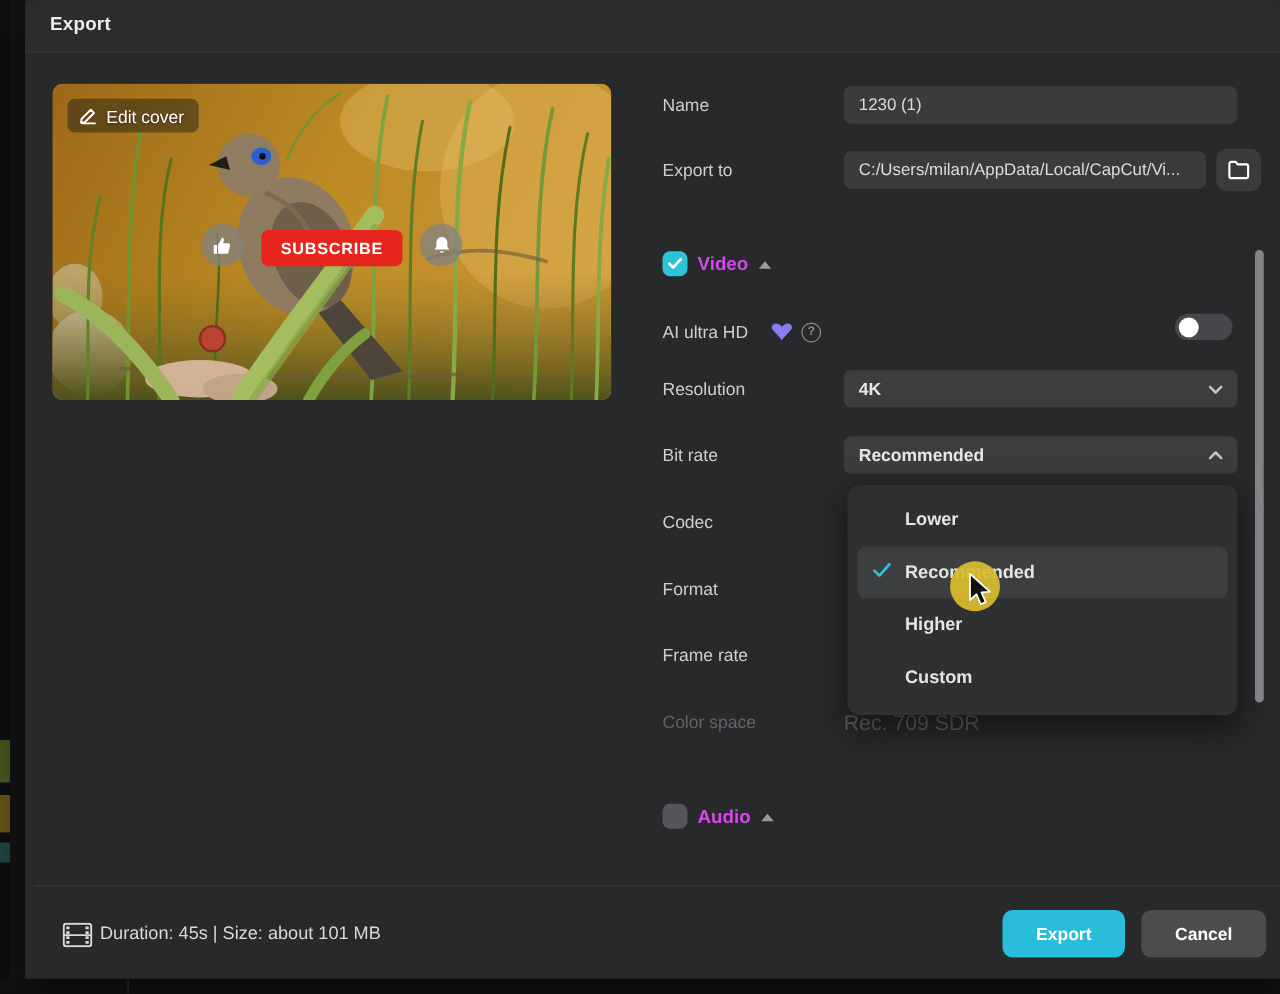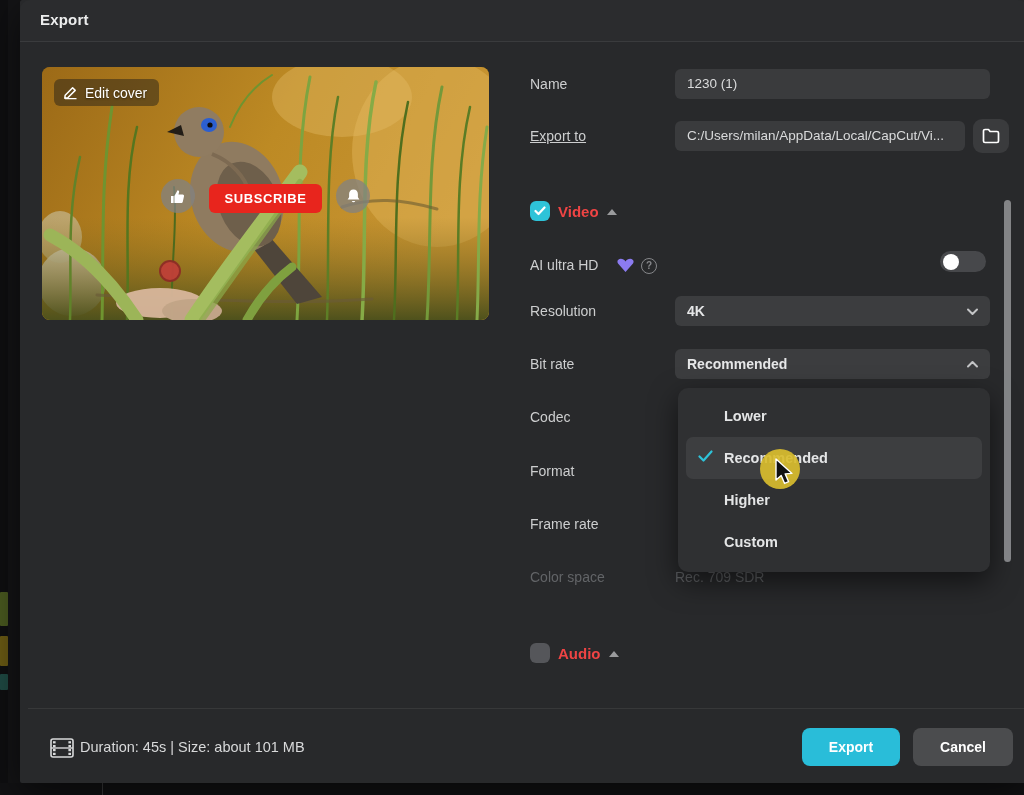--- a/index.html
+++ b/index.html
@@ -37,30 +37,30 @@
   .field-label.dim { color:#626467; }
   .text-input { position:absolute; left:655px; width:315px; height:30px; background:#3a3b3d; border-radius:6px;
             color:#dadbdc; font-size:13.5px; line-height:30px; padding:0 12px; white-space:nowrap; overflow:hidden; }
   .dropdown { position:absolute; left:655px; width:315px; height:30px; background:#3c3d3f; border-radius:6px;
             color:#e6e7e8; font-size:14px; font-weight:600; line-height:30px; padding:0 34px 0 12px; cursor:pointer; }
   .dropdown .chev { position:absolute; right:11px; top:9px; }
   .folder-btn { position:absolute; left:953px; top:119px; width:36px; height:34px; background:#3a3b3d;
             border-radius:9px; display:flex; align-items:center; justify-content:center; cursor:pointer; }
 
   .checkbox { position:absolute; width:20px; height:20px; border-radius:6px; display:flex; align-items:center; justify-content:center; cursor:pointer; }
-  .section-label { position:absolute; font-size:15px; font-weight:700; color:#ef4444; }
+  .section-label { position:absolute; font-size:15px; font-weight:700; color:#d946ef; }
   .tri-up { width:0; height:0; border-left:5px solid transparent; border-right:5px solid transparent; border-bottom:6px solid #9a9b9d; position:absolute; }
 
   .toggle { position:absolute; left:920px; top:251px; width:46px; height:21px; border-radius:11px; background:#47484b; cursor:pointer; }
   .toggle .knob { position:absolute; left:3px; top:2.5px; width:16px; height:16px; border-radius:50%; background:#fff; }
 
   .help-circle { position:absolute; width:16px; height:16px; border:1.5px solid #86878a; border-radius:50%;
             color:#86878a; font-size:10px; font-weight:700; text-align:center; line-height:14px; }
 
-  .value-dim { position:absolute; left:655px; font-size:14px; color:#5e6063; }
+  .value-dim { position:absolute; left:655px; font-size:17px; color:#5e6063; }
 
   
   .menu { position:absolute; left:658px; top:388px; width:312px; height:184px; background:#2f3032;
             border-radius:10px; box-shadow:0 10px 28px rgba(0,0,0,.55); padding:7px 0; }
   .menu-item { position:relative; margin:0 8px; height:42px; border-radius:7px; display:flex; align-items:center;
             padding-left:38px; color:#e4e5e6; font-size:14.5px; font-weight:600; cursor:pointer;text-align:center; }
   .menu-item.selected { background:#3d3e40; }
   .menu-item .check { position:absolute; left:12px; top:13px; }
 
   .scrollbar { position:absolute; left:984px; top:200px; width:7px; height:362px; border-radius:4px; background:#939497; opacity:.85; cursor:pointer; }
@@ -179,21 +179,21 @@
             <path d="M8.5,1.5 c2.7,0 4.4,2 4.4,4.6 v3.2 l1.5,2.2 H2.6 l1.5,-2.2 V6.1 c0,-2.6 1.7,-4.6 4.4,-4.6 Z" fill="#fff"></path>
             <path d="M6.8,13 a1.8,1.8 0 0 0 3.4,0 Z" fill="#fff"></path>
           </svg>
         </div>
       </div>
     </div>
 
     <div class="field-label" style="top:76px;">Name</div>
     <div class="text-input" style="top:69px;">1230 (1)</div>
 
-    <div class="field-label" style="top:128px;text-decoration:underline;">Export to</div>
+    <div class="field-label" style="top:128px;">Export to</div>
     <div class="text-input" style="top:121px; width:290px;">C:/Users/milan/AppData/Local/CapCut/Vi...</div>
     <div class="folder-btn">
       <svg width="18" height="16" viewBox="0 0 18 16">
         <path d="M1.5,3 a1.5,1.5 0 0 1 1.5,-1.5 h3.5 l1.6,2 h6.9 a1.5,1.5 0 0 1 1.5,1.5 v8 a1.5,1.5 0 0 1 -1.5,1.5 H3 a1.5,1.5 0 0 1 -1.5,-1.5 Z" fill="none" stroke="#fff" stroke-width="1.7" stroke-linejoin="round"></path>
       </svg>
     </div>
 
     <div class="checkbox" style="left:510px; top:201px; background:#2ec3d9;">
       <svg width="12" height="10" viewBox="0 0 12 10">
         <polyline points="1.5,5 4.5,8 10.5,1.5" fill="none" stroke="#fff" stroke-width="2.2" stroke-linecap="round" stroke-linejoin="round"></polyline>

